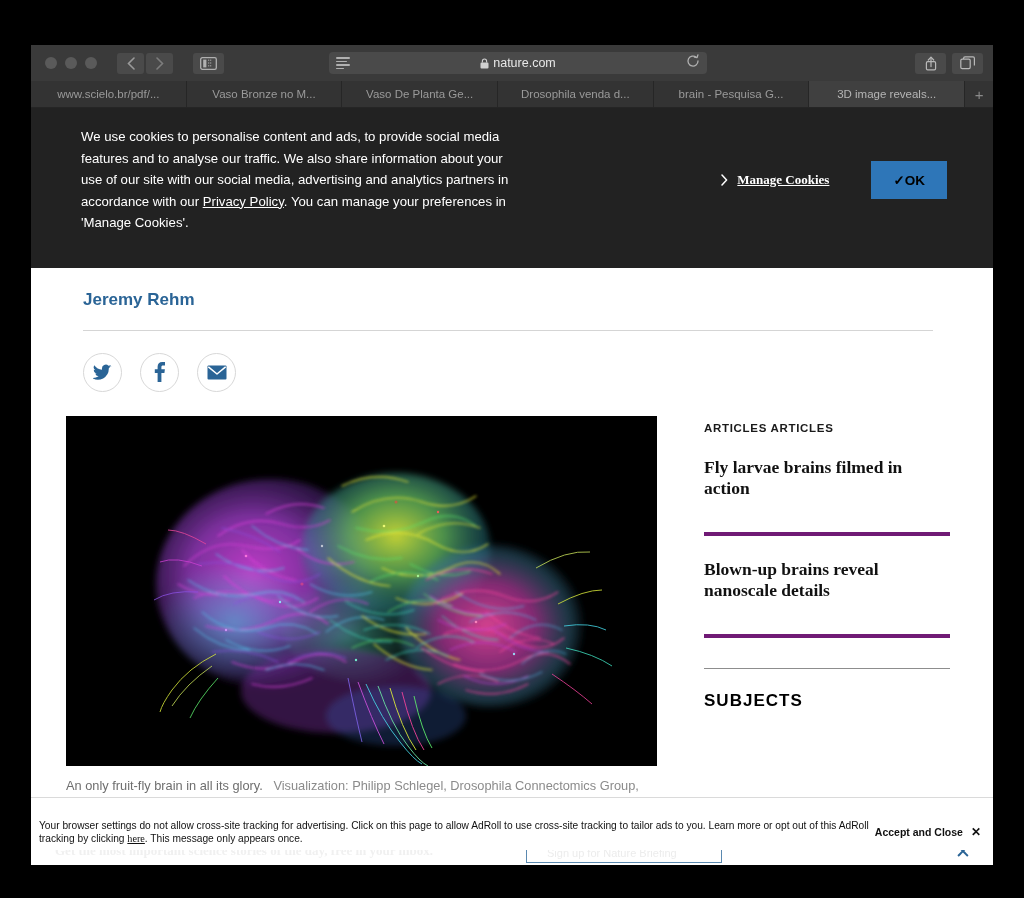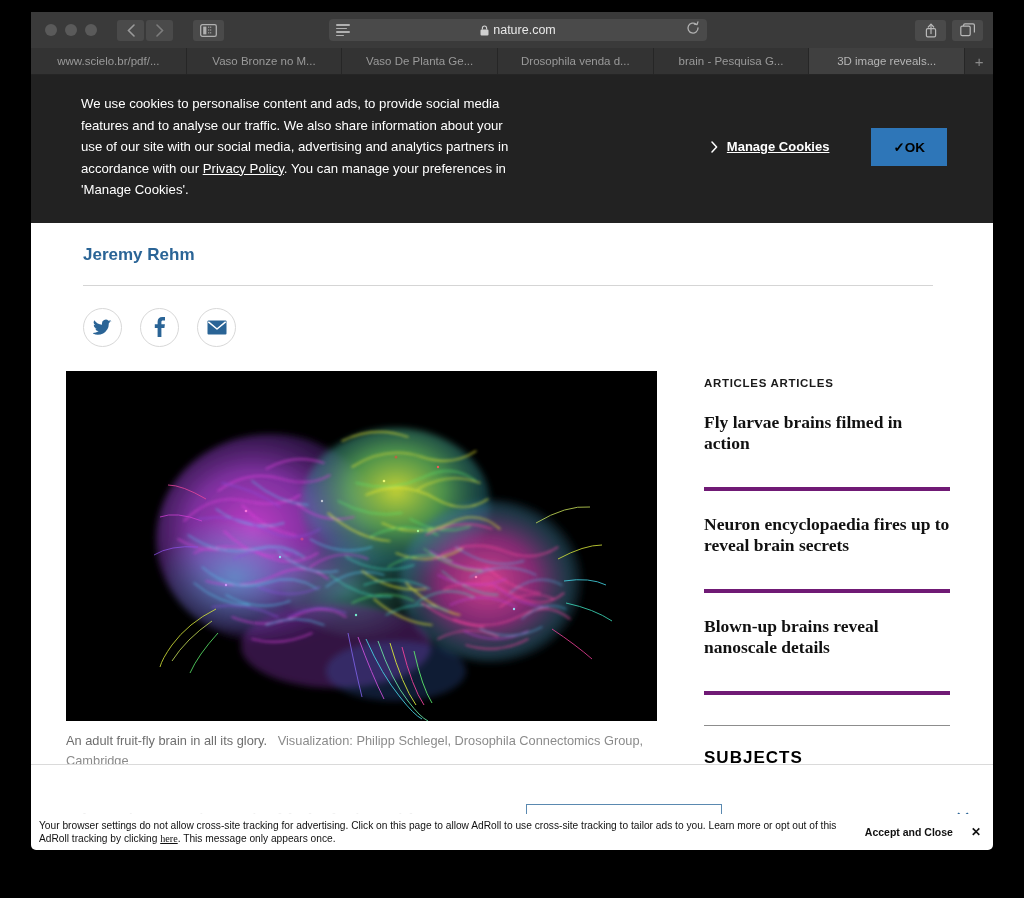--- a/index.html
+++ b/index.html
@@ -6,21 +6,21 @@
   html, body {
     width: 1024px; height: 898px;
     background: #000;
     font-family: "Liberation Sans", sans-serif;
     overflow: hidden;
   }
 
   
   .window {
     position: absolute;
-    left: 31px; top: 12px;
+    left: 31px; top: 45px;
     width: 962px; height: 820px;
     background: #fff;
     overflow: hidden;
   }
 
   
   .toolbar {
     height: 36px;
     background: #3a3a3a;
     display: flex;
@@ -97,41 +97,41 @@
   .newtab {
     width: 28px;
     display: flex; align-items: center; justify-content: center;
     color: #8a8a8a; font-size: 15px;
     background: #333;
   }
 
   
   .cookie {
     background: #222;
-    padding: 18px 34px 22px 50px;
+    padding: 18px 34px 34px 50px;
     display: flex; align-items: center;
   }
   .cookie-text {
     color: #fff;
     font-size: 13.2px;
     line-height: 21.5px;
     max-width: 440px;
   }
   .cookie-text a { color: #fff; text-decoration: underline; }
   .cookie-actions {
     margin-left: auto;
     display: flex; align-items: center; gap: 42px;
     padding-right: 12px;
   }
   .manage {
     color: #fff; font-size: 13px; font-weight: bold;
     display: flex; align-items: center; gap: 9px;
     white-space: nowrap;
   }
-  .manage .lbl { text-decoration: underline; }
+  .manage .lbl { text-decoration: underline; font-family: Liberation Serif, serif; }
   .okbtn {
     background: #2e76b8;
     color: #000000;
     font-size: 13.5px; font-weight: bold;
     padding: 11px 22px;
     border: none;
     white-space: nowrap;
   }
 
   
@@ -221,21 +221,21 @@
     display: flex; align-items: center;
     padding: 0 12px 0 8px;
     font-size: 10.2px; color: #111;
     line-height: 13px;
   }
   .adroll .msg { max-width: 840px; }
   .adroll .msg a { color: #111; text-decoration: underline; font-family: Liberation Serif, serif; }
   .adroll .accept {
     margin-left: auto;
     font-weight: bold; font-size: 10.5px;
-    display: flex; align-items: center; gap: 18px;
+    display: flex; align-items: center; gap: 8px;
     white-space: nowrap;
   }
   .adroll .xmark { font-size: 12px; font-weight: bold; }
 </style>
 </head>
 <body>
 
 <div class="window">
 
   <div class="toolbar">
@@ -552,32 +552,29 @@
               <circle cx="448" cy="238" r="1.2" fill="#9ae8ff"></circle>
               <circle cx="160" cy="214" r="1.2" fill="#d59aff"></circle>
               <circle cx="290" cy="244" r="1.2" fill="#7affd8"></circle>
               <circle cx="372" cy="96" r="1.2" fill="#ff5a5a"></circle>
               <circle cx="330" cy="86" r="1.5" fill="#ff4040" opacity="0.6"></circle>
               <circle cx="236" cy="168" r="1.6" fill="#ff4f7a" opacity="0.55"></circle>
             </g>
           </svg>
         </div>
         <div class="caption">
-          <span>An adult fruit-fly brain in all its glory.</span>&nbsp;&nbsp;
+          <span>An only fruit-fly brain in all its glory.</span>&nbsp;&nbsp;
           <span class="credit">Visualization: Philipp Schlegel, Drosophila Connectomics Group, Cambridge</span>
         </div>
       </div>
 
       <div class="sidebar">
         <div class="sb-title">ARTICLES ARTICLES</div>
         <div class="ra-block">
           <div class="ra-item">Fly larvae brains filmed in action</div>
-        </div>
-        <div class="ra-block">
-          <div class="ra-item">Neuron encyclopaedia fires up to reveal brain secrets</div>
         </div>
         <div class="ra-block">
           <div class="ra-item">Blown-up brains reveal nanoscale details</div>
         </div>
         <div class="subjects-rule"></div>
         <div class="sb-subjects">SUBJECTS</div>
       </div>
     </div>
   </div>
 

